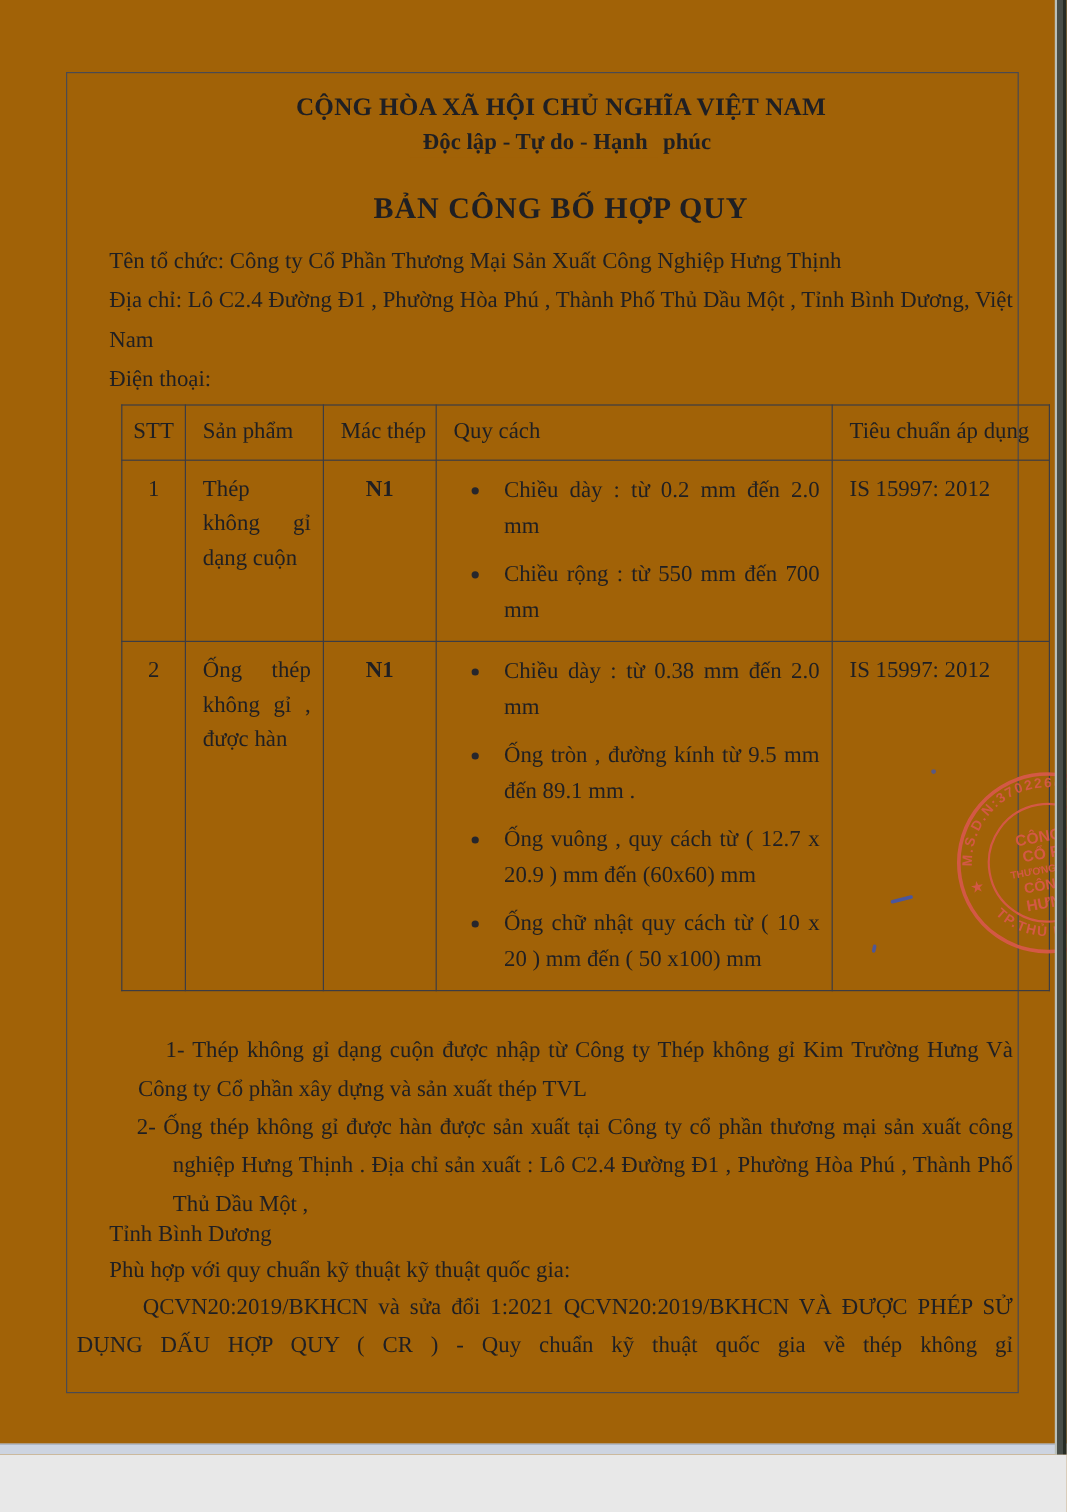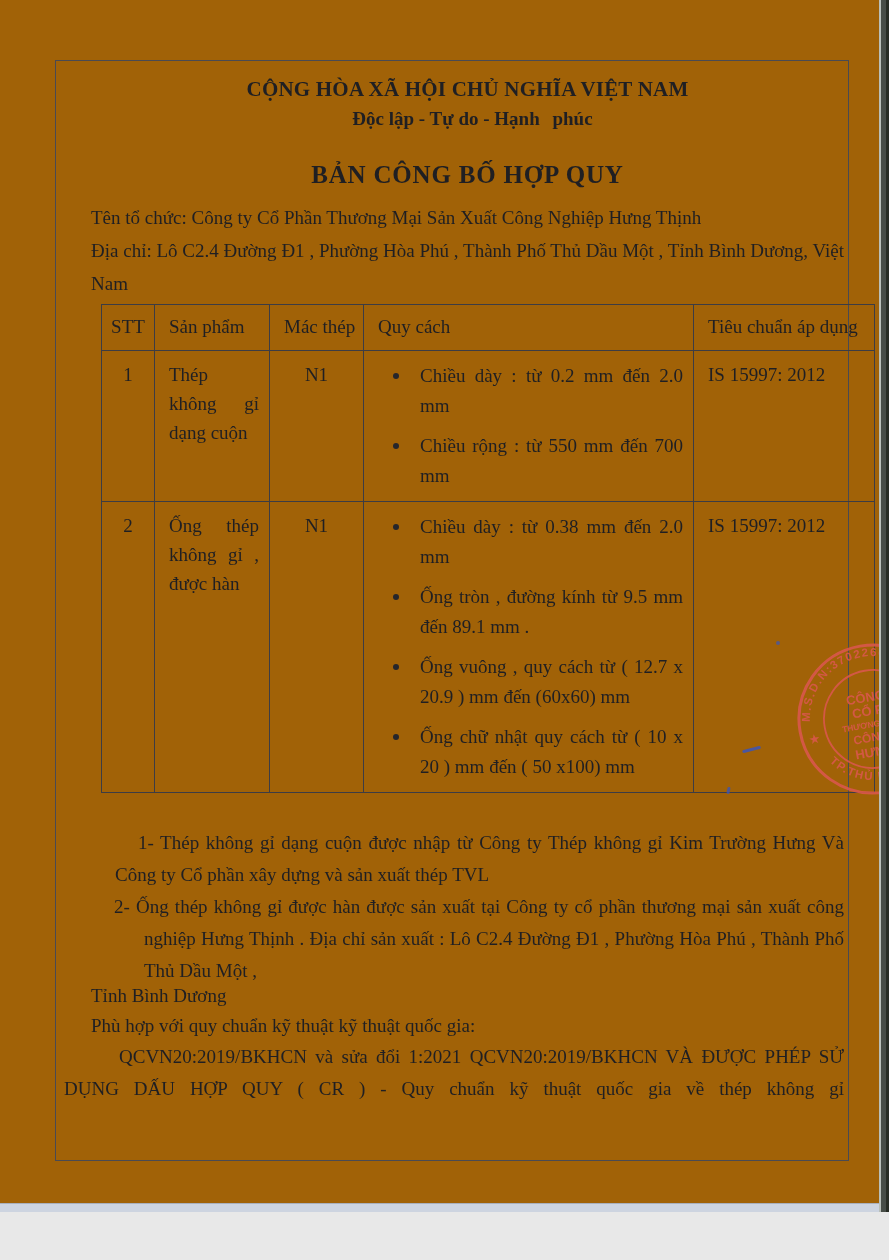--- a/index.html
+++ b/index.html
@@ -34,21 +34,21 @@
   
   table.spec{border-collapse:collapse;table-layout:fixed;width:773px;margin:4px 0 0 10px;}
   table.spec col.c1{width:53px}table.spec col.c2{width:115px}
   table.spec col.c3{width:94px}table.spec col.c4{width:330px}table.spec col.c5{width:181px}
   table.spec th,table.spec td{border:1.7px solid #3c3c44;vertical-align:top;
     font-weight:normal;font-size:19px;box-sizing:border-box;}
   table.spec th{height:46px;text-align:left;padding:9px 4px 0 14px;line-height:26px;}
   table.spec th.c-stt,table.spec td.c-stt{text-align:center;padding-left:0;padding-right:0;}
   table.spec td{padding:9px 8px 6px 14px;line-height:29px;}
   table.spec td.c-name{text-align:justify;padding-right:10px;}
-  table.spec td.c-grade{text-align:center;padding-left:0;padding-right:0;}
+  table.spec td.c-grade{text-align:center;padding-left:0;padding-right:0;font-weight:bold;}
   table.spec td.c-spec{padding:4px 10px 0 20px;}
   tr.r1 td{height:96px;}
   tr.r2 td{height:238px;}
   ul.bullets{list-style:none;margin:0;padding:6px 0 0 0;}
   ul.bullets li{position:relative;padding-left:36px;margin-bottom:10px;
     text-align:justify;line-height:30px;}
   ul.bullets li::before{content:'';position:absolute;left:9px;top:12px;width:6px;height:6px;
     border-radius:50%;background:#26262c;}
   
   .notes{margin-top:34px;line-height:32px;}
@@ -79,20 +79,21 @@
     <div class="content">
 
       <p class="national-title center">CỘNG HÒA XÃ HỘI CHỦ NGHĨA VIỆT NAM</p>
       <p class="motto center"><span class="ul">Độc lập - Tự do - Hạnh</span><span> phúc</span></p>
 
       <p class="doc-title center">BẢN CÔNG BỐ HỢP QUY</p>
 
       <div class="intro1">
         <p>Tên tổ chức: Công ty Cổ Phần Thương Mại Sản Xuất Công Nghiệp Hưng Thịnh</p>
         <p>Địa chỉ: Lô C2.4 Đường Đ1 , Phường Hòa Phú , Thành Phố Thủ Dầu Một , Tỉnh Bình Dương, Việt Nam</p>
+        <p>Điện thoại:</p>
       </div>
 
 
       <table class="spec">
         <colgroup>
             <col class="c1">
             <col class="c2">
             <col class="c3">
             <col class="c4">
             <col class="c5">

